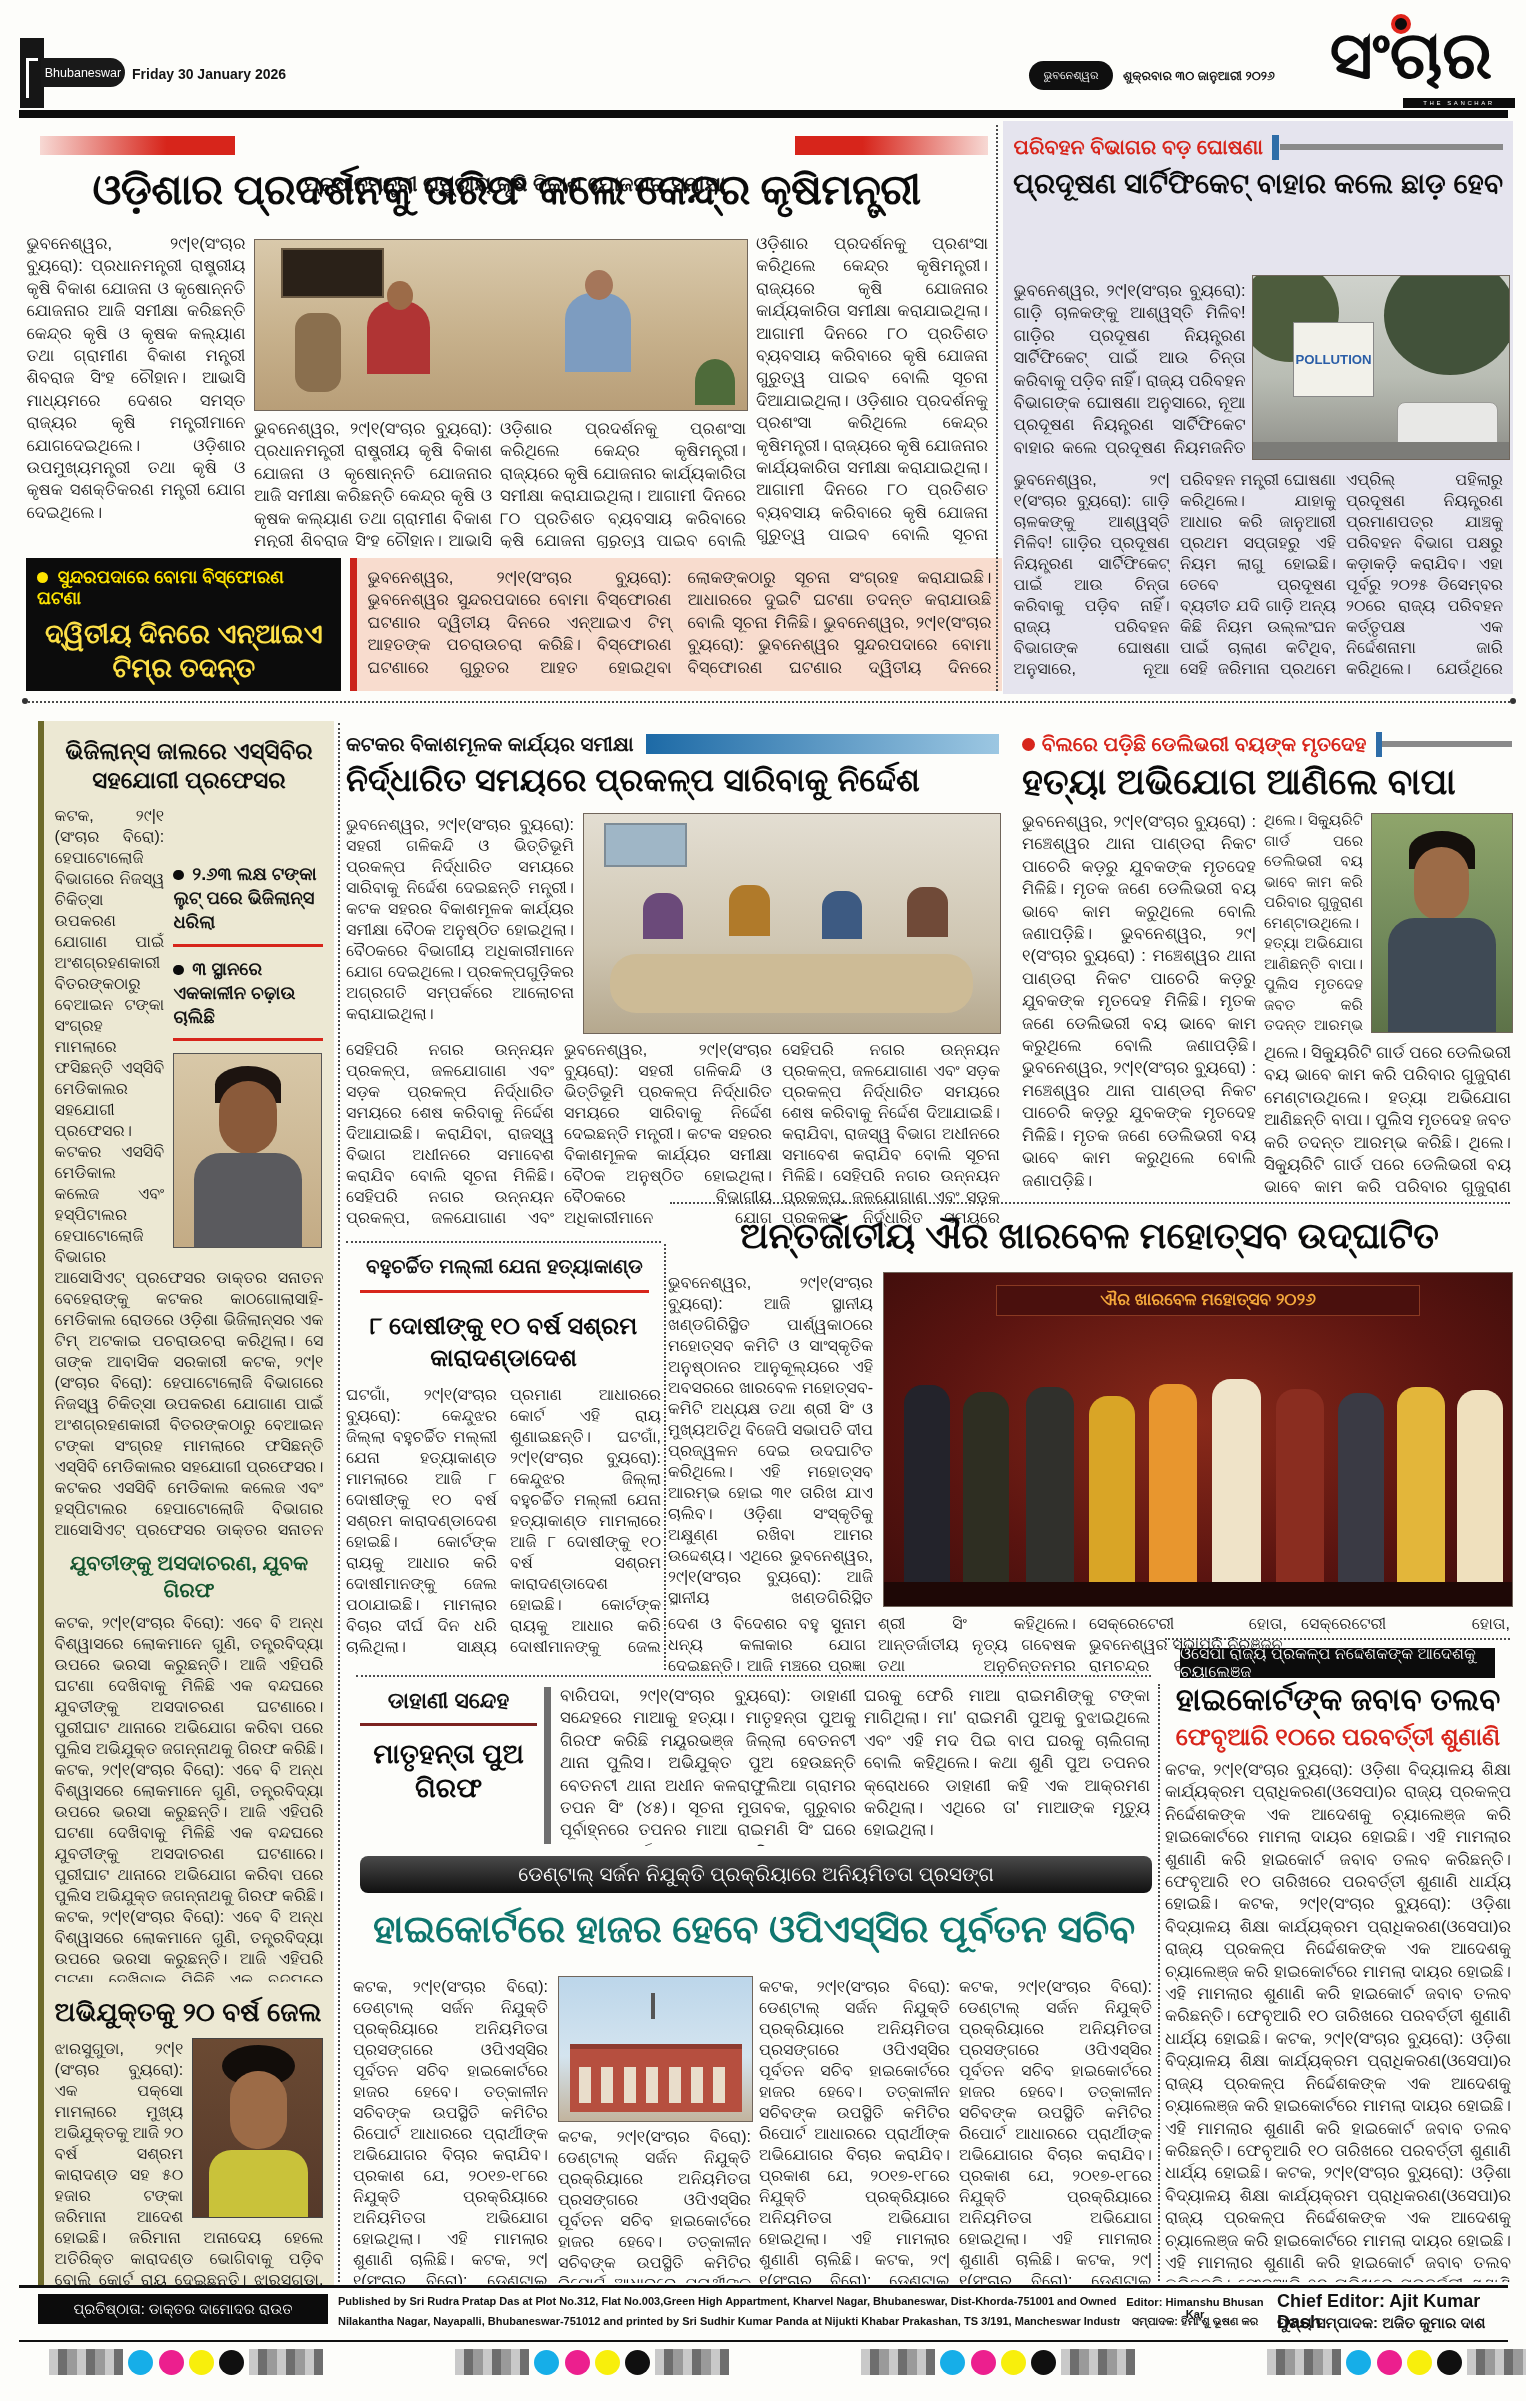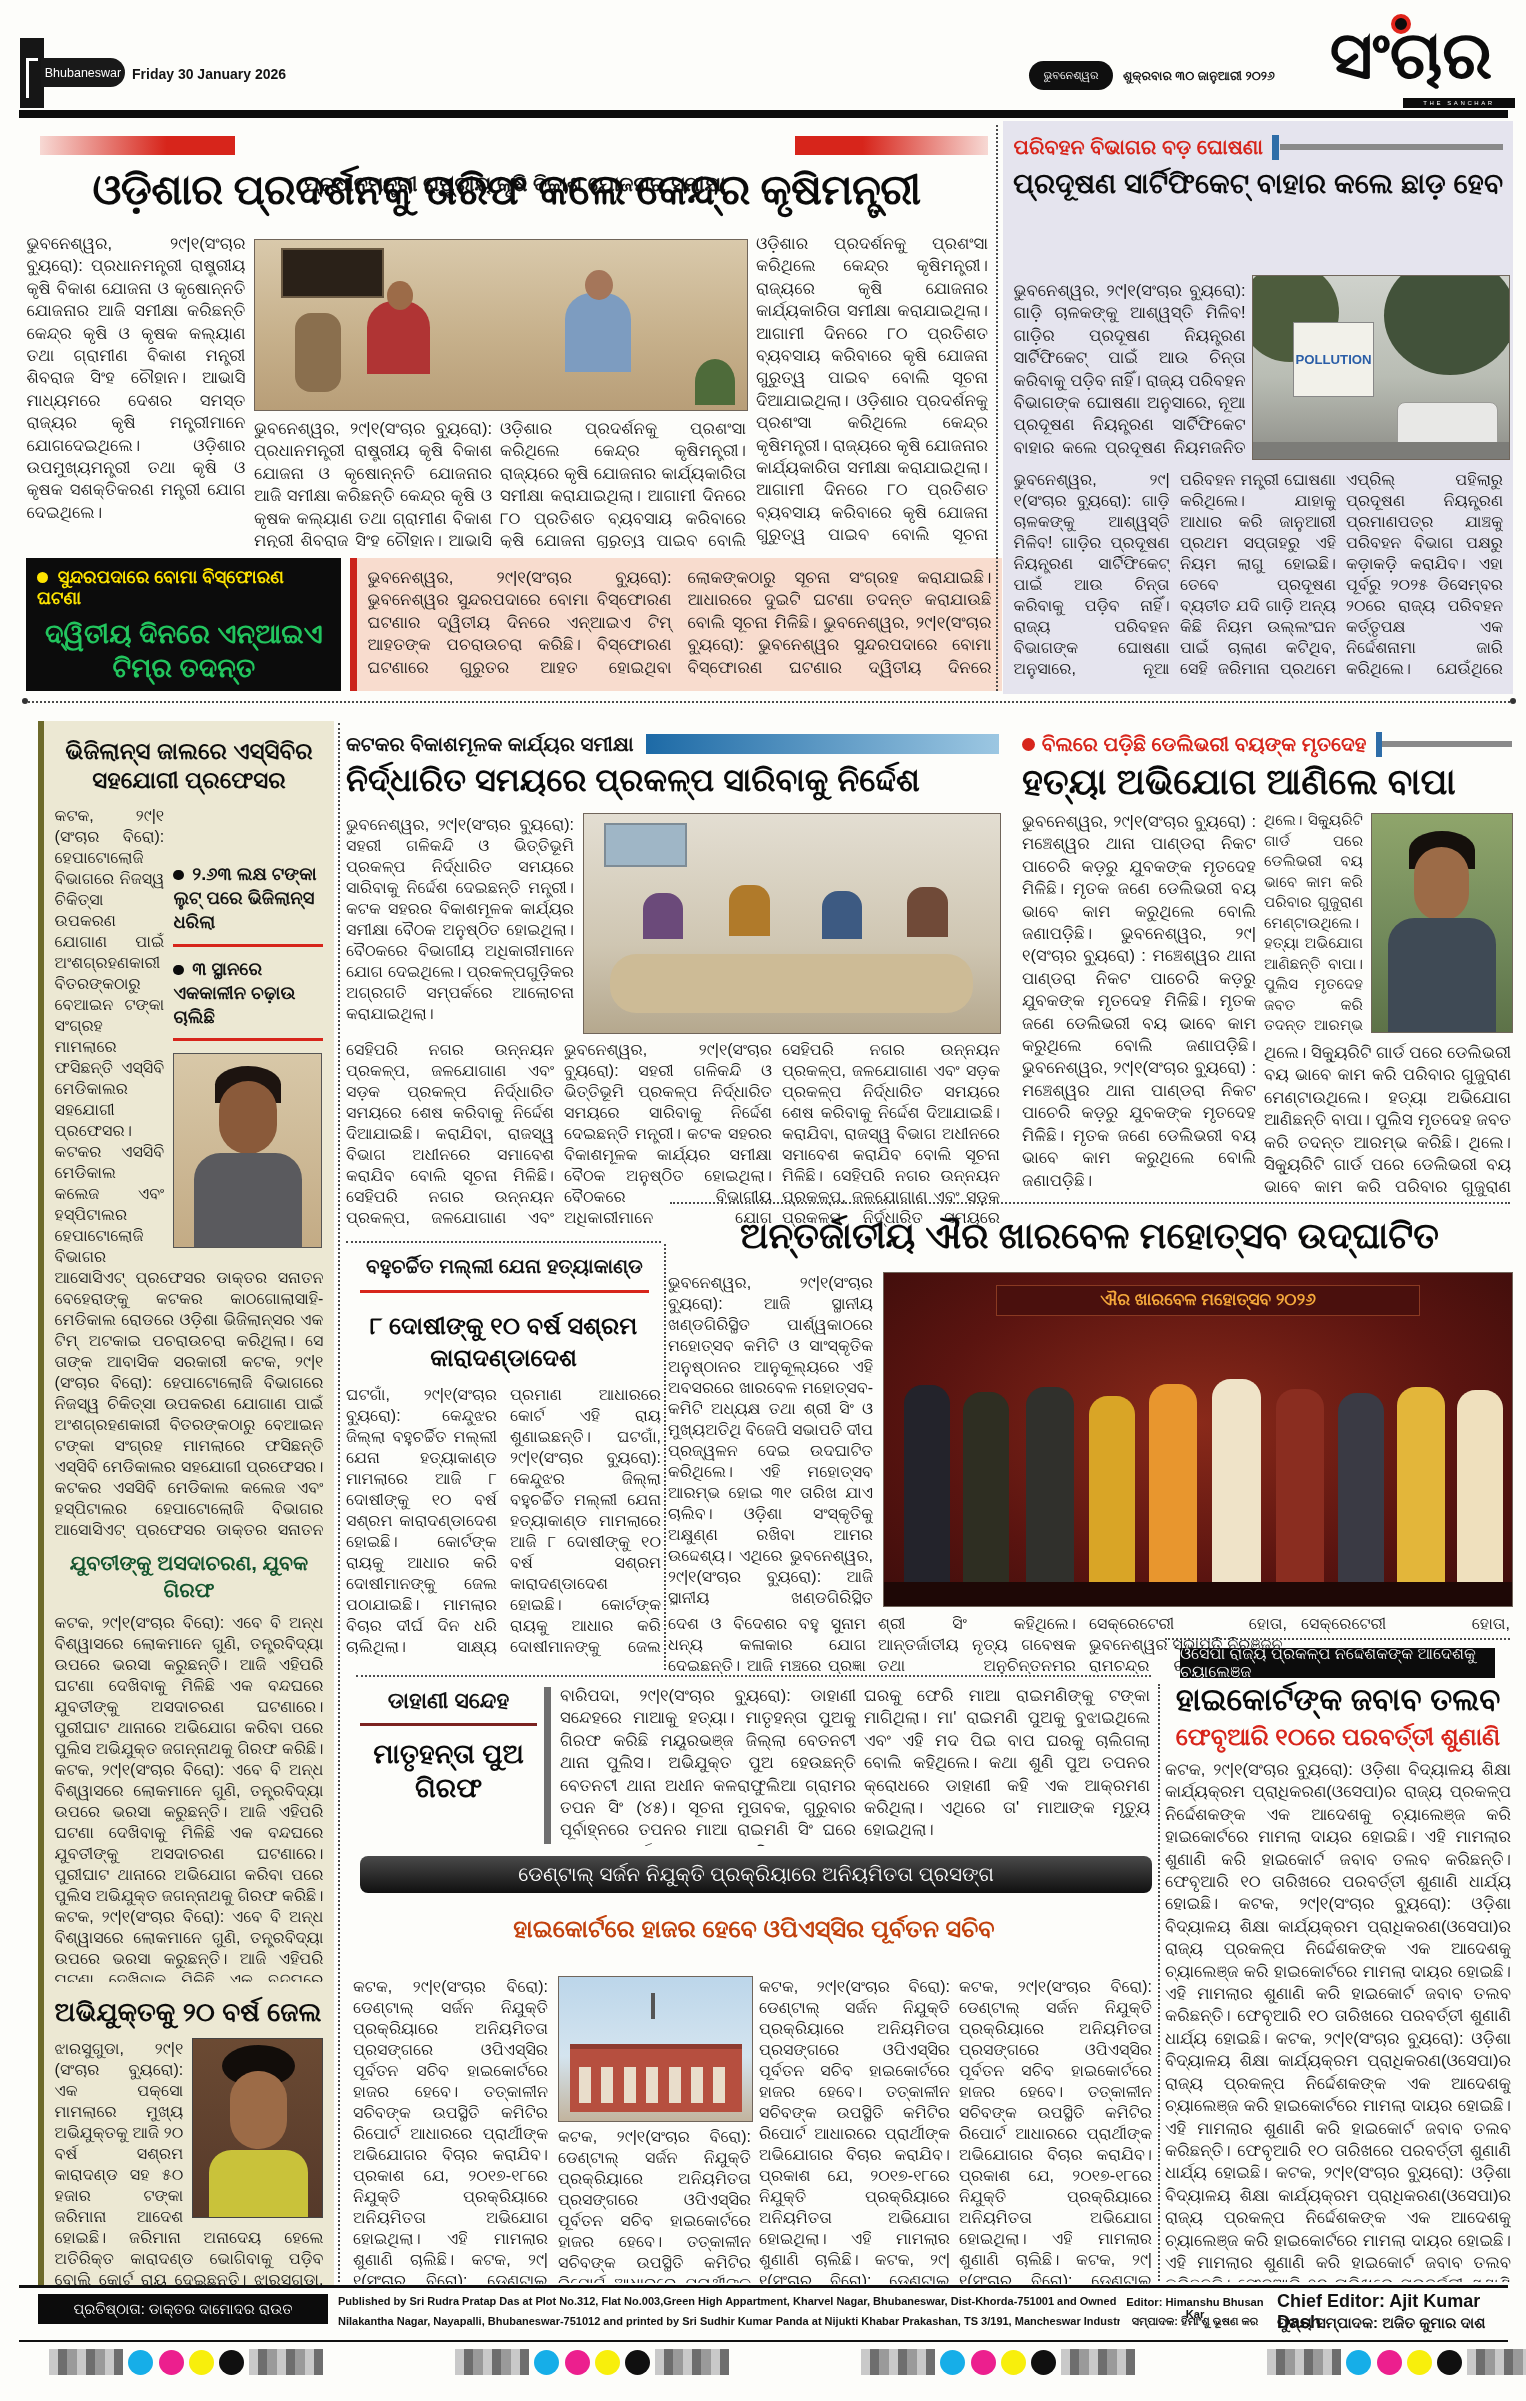--- a/index.html
+++ b/index.html
@@ -72,21 +72,21 @@
 
   <div class="abs body-txt" style="left:756px;top:232px;width:232px;height:315px;">ଓଡ଼ିଶାର ପ୍ରଦର୍ଶନକୁ ପ୍ରଶଂସା କରିଥିଲେ କେନ୍ଦ୍ର କୃଷିମନ୍ତ୍ରୀ। ରାଜ୍ୟରେ କୃଷି ଯୋଜନାର କାର୍ଯ୍ୟକାରିତା ସମୀକ୍ଷା କରାଯାଇଥିଲା। ଆଗାମୀ ଦିନରେ ୮୦ ପ୍ରତିଶତ ବ୍ୟବସାୟ କରିବାରେ କୃଷି ଯୋଜନା ଗୁରୁତ୍ୱ ପାଇବ ବୋଲି ସୂଚନା ଦିଆଯାଇଥିଲା। ଓଡ଼ିଶାର ପ୍ରଦର୍ଶନକୁ ପ୍ରଶଂସା କରିଥିଲେ କେନ୍ଦ୍ର କୃଷିମନ୍ତ୍ରୀ। ରାଜ୍ୟରେ କୃଷି ଯୋଜନାର କାର୍ଯ୍ୟକାରିତା ସମୀକ୍ଷା କରାଯାଇଥିଲା। ଆଗାମୀ ଦିନରେ ୮୦ ପ୍ରତିଶତ ବ୍ୟବସାୟ କରିବାରେ କୃଷି ଯୋଜନା ଗୁରୁତ୍ୱ ପାଇବ ବୋଲି ସୂଚନା ଦିଆଯାଇଥିଲା। ଓଡ଼ିଶାର ପ୍ରଦର୍ଶନକୁ ପ୍ରଶଂସା କରିଥିଲେ କେନ୍ଦ୍ର କୃଷିମନ୍ତ୍ରୀ। ରାଜ୍ୟରେ କୃଷି ଯୋଜନାର କାର୍ଯ୍ୟକାରିତା ସମୀକ୍ଷା କରାଯାଇଥିଲା। ଆଗାମୀ ଦିନରେ ୮୦ ପ୍ରତିଶତ ବ୍ୟବସାୟ କରିବାରେ କୃଷି ଯୋଜନା ଗୁରୁତ୍ୱ ପାଇବ ବୋଲି ସୂଚନା ଦିଆଯାଇଥିଲା।</div>
   <div class="abs body-txt" style="left:254px;top:417px;width:238px;height:131px;">ଭୁବନେଶ୍ୱର, ୨୯|୧(ସଂଚାର ବ୍ୟୁରୋ): ପ୍ରଧାନମନ୍ତ୍ରୀ ରାଷ୍ଟ୍ରୀୟ କୃଷି ବିକାଶ ଯୋଜନା ଓ କୃଷୋନ୍ନତି ଯୋଜନାର ଆଜି ସମୀକ୍ଷା କରିଛନ୍ତି କେନ୍ଦ୍ର କୃଷି ଓ କୃଷକ କଲ୍ୟାଣ ତଥା ଗ୍ରାମୀଣ ବିକାଶ ମନ୍ତ୍ରୀ ଶିବରାଜ ସିଂହ ଚୌହାନ। ଆଭାସି ମାଧ୍ୟମରେ ଦେଶର ସମସ୍ତ ରାଜ୍ୟର କୃଷି ମନ୍ତ୍ରୀମାନେ ଯୋଗଦେଇଥିଲେ। ଓଡ଼ିଶାର ଉପମୁଖ୍ୟମନ୍ତ୍ରୀ ତଥା କୃଷି ଓ କୃଷକ ସଶକ୍ତିକରଣ ମନ୍ତ୍ରୀ ଯୋଗ ଦେଇଥିଲେ। ଭୁବନେଶ୍ୱର, ୨୯|୧(ସଂଚାର ବ୍ୟୁରୋ): ପ୍ରଧାନମନ୍ତ୍ରୀ ରାଷ୍ଟ୍ରୀୟ କୃଷି ବିକାଶ ଯୋଜନା ଓ କୃଷୋନ୍ନତି ଯୋଜନାର ଆଜି ସମୀକ୍ଷା କରିଛନ୍ତି କେନ୍ଦ୍ର କୃଷି ଓ କୃଷକ କଲ୍ୟାଣ ତଥା ଗ୍ରାମୀଣ ବିକାଶ ମନ୍ତ୍ରୀ ଶିବରାଜ ସିଂହ ଚୌହାନ। ଆଭାସି ମାଧ୍ୟମରେ ଦେଶର ସମସ୍ତ ରାଜ୍ୟର କୃଷି ମନ୍ତ୍ରୀମାନେ ଯୋଗଦେଇଥିଲେ। ଓଡ଼ିଶାର ଉପମୁଖ୍ୟମନ୍ତ୍ରୀ ତଥା କୃଷି ଓ କୃଷକ ସଶକ୍ତିକରଣ ମନ୍ତ୍ରୀ ଯୋଗ ଦେଇଥିଲେ।</div>
   <div class="abs body-txt" style="left:500px;top:417px;width:246px;height:131px;">ଓଡ଼ିଶାର ପ୍ରଦର୍ଶନକୁ ପ୍ରଶଂସା କରିଥିଲେ କେନ୍ଦ୍ର କୃଷିମନ୍ତ୍ରୀ। ରାଜ୍ୟରେ କୃଷି ଯୋଜନାର କାର୍ଯ୍ୟକାରିତା ସମୀକ୍ଷା କରାଯାଇଥିଲା। ଆଗାମୀ ଦିନରେ ୮୦ ପ୍ରତିଶତ ବ୍ୟବସାୟ କରିବାରେ କୃଷି ଯୋଜନା ଗୁରୁତ୍ୱ ପାଇବ ବୋଲି ସୂଚନା ଦିଆଯାଇଥିଲା। ଓଡ଼ିଶାର ପ୍ରଦର୍ଶନକୁ ପ୍ରଶଂସା କରିଥିଲେ କେନ୍ଦ୍ର କୃଷିମନ୍ତ୍ରୀ। ରାଜ୍ୟରେ କୃଷି ଯୋଜନାର କାର୍ଯ୍ୟକାରିତା ସମୀକ୍ଷା କରାଯାଇଥିଲା। ଆଗାମୀ ଦିନରେ ୮୦ ପ୍ରତିଶତ ବ୍ୟବସାୟ କରିବାରେ କୃଷି ଯୋଜନା ଗୁରୁତ୍ୱ ପାଇବ ବୋଲି ସୂଚନା ଦିଆଯାଇଥିଲା।</div>
 
   <div class="abs" style="left:26.4px;top:558px;width:315px;height:133px;background:#0c0c0c;color:#fff;">
     <div style="padding:9.2px 10.6px 0 10.6px;">
       <span class="dot" style="width:11.2px;height:11.2px;background:#ffe400;margin-right:6.6px;"></span>
       <span class="b" style="font-size:18px;color:#ffe400;">ସୁନ୍ଦରପଦାରେ ବୋମା ବିସ୍ଫୋରଣ ଘଟଣା</span>
     </div>
-    <div class="b ctr clip" style="font-size:27px;line-height:34px;margin-top:8px;padding:0 6.6px;height:77px;color:#22c55e;">ଦ୍ୱିତୀୟ ଦିନରେ ଏନ୍‌ଆଇଏ ଟିମ୍‌ର ତଦନ୍ତ</div>
+    <div class="b ctr clip" style="font-size:27px;line-height:34px;margin-top:8px;padding:0 6.6px;height:77px;color:#fde047;">ଦ୍ୱିତୀୟ ଦିନରେ ଏନ୍‌ଆଇଏ ଟିମ୍‌ର ତଦନ୍ତ</div>
   </div>
   <div class="abs clip" style="left:350px;top:558px;width:645px;height:133px;background:#f8dcce;border-left:7.3px solid #cb241b;">
     <div class="body-txt" style="column-count:2;column-gap:16px;padding:8px 10.6px;height:117px;">ଭୁବନେଶ୍ୱର, ୨୯|୧(ସଂଚାର ବ୍ୟୁରୋ): ଭୁବନେଶ୍ୱର ସୁନ୍ଦରପଦାରେ ବୋମା ବିସ୍ଫୋରଣ ଘଟଣାର ଦ୍ୱିତୀୟ ଦିନରେ ଏନ୍‌ଆଇଏ ଟିମ୍ ଆହତଙ୍କ ପଚରାଉଚରା କରିଛି। ବିସ୍ଫୋରଣ ଘଟଣାରେ ଗୁରୁତର ଆହତ ହୋଇଥିବା ଲୋକଙ୍କଠାରୁ ସୂଚନା ସଂଗ୍ରହ କରାଯାଇଛି। ଆଧାରରେ ଦୁଇଟି ଘଟଣା ତଦନ୍ତ କରାଯାଉଛି ବୋଲି ସୂଚନା ମିଳିଛି। ଭୁବନେଶ୍ୱର, ୨୯|୧(ସଂଚାର ବ୍ୟୁରୋ): ଭୁବନେଶ୍ୱର ସୁନ୍ଦରପଦାରେ ବୋମା ବିସ୍ଫୋରଣ ଘଟଣାର ଦ୍ୱିତୀୟ ଦିନରେ ଏନ୍‌ଆଇଏ ଟିମ୍ ଆହତଙ୍କ ପଚରାଉଚରା କରିଛି। ବିସ୍ଫୋରଣ ଘଟଣାରେ ଗୁରୁତର ଆହତ ହୋଇଥିବା ଲୋକଙ୍କଠାରୁ ସୂଚନା ସଂଗ୍ରହ କରାଯାଇଛି। ଆଧାରରେ ଦୁଇଟି ଘଟଣା ତଦନ୍ତ କରାଯାଉଛି ବୋଲି ସୂଚନା ମିଳିଛି।</div>
   </div>
 
   <div class="abs" style="left:1003px;top:121px;width:510px;height:573px;background:#e5e4ee;">
     <div class="abs" style="left:10.6px;top:13.2px;width:489px;height:26.4px;display:flex;align-items:center;">
       <span class="kick-red" style="font-size:20.5px;white-space:nowrap;">ପରିବହନ ବିଭାଗର ବଡ଼ ଘୋଷଣା</span>
       <span class="vbar-blue" style="width:6.6px;height:25px;margin-left:9.2px;"></span>
       <span class="grayline" style="flex:1;height:6px;margin-left:1.3px;"></span>
@@ -226,21 +226,21 @@
     <span>ଓସେପା ରାଜ୍ୟ ପ୍ରକଳ୍ପ ନିର୍ଦ୍ଦେଶକଙ୍କ ଆଦେଶକୁ ଚ୍ୟାଲେଞ୍ଜ</span>
   </div>
   <div class="abs b ctr clip" style="left:1165px;top:1681px;width:346px;height:38px;font-size:31px;line-height:37px;color:#0b0b0b;">ହାଇକୋର୍ଟଙ୍କ ଜବାବ ତଲବ</div>
   <div class="abs b ctr" style="left:1165px;top:1722px;width:346px;height:30px;font-size:24px;line-height:29px;color:#d7251b;">ଫେବୃଆରି ୧୦ରେ ପରବର୍ତ୍ତୀ ଶୁଣାଣି</div>
   <div class="abs body-txt clip" style="left:1165px;top:1758px;width:346px;height:524px;">କଟକ, ୨୯|୧(ସଂଚାର ବ୍ୟୁରୋ): ଓଡ଼ିଶା ବିଦ୍ୟାଳୟ ଶିକ୍ଷା କାର୍ଯ୍ୟକ୍ରମ ପ୍ରାଧିକରଣ(ଓସେପା)ର ରାଜ୍ୟ ପ୍ରକଳ୍ପ ନିର୍ଦ୍ଦେଶକଙ୍କ ଏକ ଆଦେଶକୁ ଚ୍ୟାଲେଞ୍ଜ କରି ହାଇକୋର୍ଟରେ ମାମଲା ଦାୟର ହୋଇଛି। ଏହି ମାମଲାର ଶୁଣାଣି କରି ହାଇକୋର୍ଟ ଜବାବ ତଲବ କରିଛନ୍ତି। ଫେବୃଆରି ୧୦ ତାରିଖରେ ପରବର୍ତ୍ତୀ ଶୁଣାଣି ଧାର୍ଯ୍ୟ ହୋଇଛି। କଟକ, ୨୯|୧(ସଂଚାର ବ୍ୟୁରୋ): ଓଡ଼ିଶା ବିଦ୍ୟାଳୟ ଶିକ୍ଷା କାର୍ଯ୍ୟକ୍ରମ ପ୍ରାଧିକରଣ(ଓସେପା)ର ରାଜ୍ୟ ପ୍ରକଳ୍ପ ନିର୍ଦ୍ଦେଶକଙ୍କ ଏକ ଆଦେଶକୁ ଚ୍ୟାଲେଞ୍ଜ କରି ହାଇକୋର୍ଟରେ ମାମଲା ଦାୟର ହୋଇଛି। ଏହି ମାମଲାର ଶୁଣାଣି କରି ହାଇକୋର୍ଟ ଜବାବ ତଲବ କରିଛନ୍ତି। ଫେବୃଆରି ୧୦ ତାରିଖରେ ପରବର୍ତ୍ତୀ ଶୁଣାଣି ଧାର୍ଯ୍ୟ ହୋଇଛି। କଟକ, ୨୯|୧(ସଂଚାର ବ୍ୟୁରୋ): ଓଡ଼ିଶା ବିଦ୍ୟାଳୟ ଶିକ୍ଷା କାର୍ଯ୍ୟକ୍ରମ ପ୍ରାଧିକରଣ(ଓସେପା)ର ରାଜ୍ୟ ପ୍ରକଳ୍ପ ନିର୍ଦ୍ଦେଶକଙ୍କ ଏକ ଆଦେଶକୁ ଚ୍ୟାଲେଞ୍ଜ କରି ହାଇକୋର୍ଟରେ ମାମଲା ଦାୟର ହୋଇଛି। ଏହି ମାମଲାର ଶୁଣାଣି କରି ହାଇକୋର୍ଟ ଜବାବ ତଲବ କରିଛନ୍ତି। ଫେବୃଆରି ୧୦ ତାରିଖରେ ପରବର୍ତ୍ତୀ ଶୁଣାଣି ଧାର୍ଯ୍ୟ ହୋଇଛି। କଟକ, ୨୯|୧(ସଂଚାର ବ୍ୟୁରୋ): ଓଡ଼ିଶା ବିଦ୍ୟାଳୟ ଶିକ୍ଷା କାର୍ଯ୍ୟକ୍ରମ ପ୍ରାଧିକରଣ(ଓସେପା)ର ରାଜ୍ୟ ପ୍ରକଳ୍ପ ନିର୍ଦ୍ଦେଶକଙ୍କ ଏକ ଆଦେଶକୁ ଚ୍ୟାଲେଞ୍ଜ କରି ହାଇକୋର୍ଟରେ ମାମଲା ଦାୟର ହୋଇଛି। ଏହି ମାମଲାର ଶୁଣାଣି କରି ହାଇକୋର୍ଟ ଜବାବ ତଲବ କରିଛନ୍ତି। ଫେବୃଆରି ୧୦ ତାରିଖରେ ପରବର୍ତ୍ତୀ ଶୁଣାଣି ଧାର୍ଯ୍ୟ ହୋଇଛି। କଟକ, ୨୯|୧(ସଂଚାର ବ୍ୟୁରୋ): ଓଡ଼ିଶା ବିଦ୍ୟାଳୟ ଶିକ୍ଷା କାର୍ଯ୍ୟକ୍ରମ ପ୍ରାଧିକରଣ(ଓସେପା)ର ରାଜ୍ୟ ପ୍ରକଳ୍ପ ନିର୍ଦ୍ଦେଶକଙ୍କ ଏକ ଆଦେଶକୁ ଚ୍ୟାଲେଞ୍ଜ କରି ହାଇକୋର୍ଟରେ ମାମଲା ଦାୟର ହୋଇଛି। ଏହି ମାମଲାର ଶୁଣାଣି କରି ହାଇକୋର୍ଟ ଜବାବ ତଲବ କରିଛନ୍ତି। ଫେବୃଆରି ୧୦ ତାରିଖରେ ପରବର୍ତ୍ତୀ ଶୁଣାଣି ଧାର୍ଯ୍ୟ ହୋଇଛି। କଟକ, ୨୯|୧(ସଂଚାର ବ୍ୟୁରୋ): ଓଡ଼ିଶା ବିଦ୍ୟାଳୟ ଶିକ୍ଷା କାର୍ଯ୍ୟକ୍ରମ ପ୍ରାଧିକରଣ(ଓସେପା)ର ରାଜ୍ୟ ପ୍ରକଳ୍ପ ନିର୍ଦ୍ଦେଶକଙ୍କ ଏକ ଆଦେଶକୁ ଚ୍ୟାଲେଞ୍ଜ କରି ହାଇକୋର୍ଟରେ ମାମଲା ଦାୟର ହୋଇଛି। ଏହି ମାମଲାର ଶୁଣାଣି କରି ହାଇକୋର୍ଟ ଜବାବ ତଲବ କରିଛନ୍ତି। ଫେବୃଆରି ୧୦ ତାରିଖରେ ପରବର୍ତ୍ତୀ ଶୁଣାଣି ଧାର୍ଯ୍ୟ ହୋଇଛି।</div>
   <div class="abs dotV" style="left:1158px;top:1684px;width:0;height:597px;"></div>
 
   <div class="abs pill" style="left:360px;top:1856px;width:792px;height:37px;background:linear-gradient(180deg,#4a4a4a,#101010);border-radius:8px;font-size:20px;">
     <span>ଡେଣ୍ଟାଲ୍ ସର୍ଜନ ନିଯୁକ୍ତି ପ୍ରକ୍ରିୟାରେ ଅନିୟମିତତା ପ୍ରସଙ୍ଗ</span>
   </div>
-  <div class="abs b ctr clip" style="left:353px;top:1898px;width:802px;height:65px;font-size:24px;line-height:62px;color:#c2410c;">ହାଇକୋର୍ଟରେ ହାଜର ହେବେ ଓପିଏସ୍‌ସିର ପୂର୍ବତନ ସଚିବ</div>
+  <div class="abs b ctr clip" style="left:353px;top:1898px;width:802px;height:65px;font-size:38px;line-height:62px;color:#0f766e;">ହାଇକୋର୍ଟରେ ହାଜର ହେବେ ଓପିଏସ୍‌ସିର ପୂର୍ବତନ ସଚିବ</div>
   <div class="abs body-sm" style="left:353px;top:1976px;width:195px;height:308px;">କଟକ, ୨୯|୧(ସଂଚାର ବିରୋ): ଡେଣ୍ଟାଲ୍ ସର୍ଜନ ନିଯୁକ୍ତି ପ୍ରକ୍ରିୟାରେ ଅନିୟମିତତା ପ୍ରସଙ୍ଗରେ ଓପିଏସ୍‌ସିର ପୂର୍ବତନ ସଚିବ ହାଇକୋର୍ଟରେ ହାଜର ହେବେ। ତତ୍କାଳୀନ ସଚିବଙ୍କ ଉପସ୍ଥିତି କମିଟିର ରିପୋର୍ଟ ଆଧାରରେ ପ୍ରାର୍ଥୀଙ୍କ ଅଭିଯୋଗର ବିଚାର କରାଯିବ। ପ୍ରକାଶ ଯେ, ୨୦୧୭-୧୮ରେ ନିଯୁକ୍ତି ପ୍ରକ୍ରିୟାରେ ଅନିୟମିତତା ଅଭିଯୋଗ ହୋଇଥିଲା। ଏହି ମାମଲାର ଶୁଣାଣି ଚାଲିଛି। କଟକ, ୨୯|୧(ସଂଚାର ବିରୋ): ଡେଣ୍ଟାଲ୍ ସର୍ଜନ ନିଯୁକ୍ତି ପ୍ରକ୍ରିୟାରେ ଅନିୟମିତତା ପ୍ରସଙ୍ଗରେ ଓପିଏସ୍‌ସିର ପୂର୍ବତନ ସଚିବ ହାଇକୋର୍ଟରେ ହାଜର ହେବେ। ତତ୍କାଳୀନ ସଚିବଙ୍କ ଉପସ୍ଥିତି କମିଟିର ରିପୋର୍ଟ ଆଧାରରେ ପ୍ରାର୍ଥୀଙ୍କ ଅଭିଯୋଗର ବିଚାର କରାଯିବ। ପ୍ରକାଶ ଯେ, ୨୦୧୭-୧୮ରେ ନିଯୁକ୍ତି ପ୍ରକ୍ରିୟାରେ ଅନିୟମିତତା ଅଭିଯୋଗ ହୋଇଥିଲା। ଏହି ମାମଲାର ଶୁଣାଣି ଚାଲିଛି।</div>
   <div class="photo" style="left:558px;top:1976px;width:193px;height:144px;background:linear-gradient(180deg,#bcd6ea 0%,#d4e4ef 55%,#c2b49e 100%);">
     <div class="abs" style="left:10.6px;bottom:9.2px;width:172px;height:63px;background:#b64f3f;border-top:5.3px solid #8e3c30;"></div>
     <div class="abs" style="left:20px;bottom:18.5px;width:153px;height:36px;background:repeating-linear-gradient(90deg,#e9ddcb 0 12px,#b64f3f 12px 22.4px);"></div>
     <div class="abs" style="left:92px;top:16px;width:10.6px;height:8px;background:#d7251b;border-left:2px solid #555;height:26.4px;width:2px;background:#555;"></div>
   </div>
   <div class="abs body-sm" style="left:558px;top:2126px;width:193px;height:157px;">କଟକ, ୨୯|୧(ସଂଚାର ବିରୋ): ଡେଣ୍ଟାଲ୍ ସର୍ଜନ ନିଯୁକ୍ତି ପ୍ରକ୍ରିୟାରେ ଅନିୟମିତତା ପ୍ରସଙ୍ଗରେ ଓପିଏସ୍‌ସିର ପୂର୍ବତନ ସଚିବ ହାଇକୋର୍ଟରେ ହାଜର ହେବେ। ତତ୍କାଳୀନ ସଚିବଙ୍କ ଉପସ୍ଥିତି କମିଟିର ରିପୋର୍ଟ ଆଧାରରେ ପ୍ରାର୍ଥୀଙ୍କ ଅଭିଯୋଗର ବିଚାର କରାଯିବ। ପ୍ରକାଶ ଯେ, ୨୦୧୭-୧୮ରେ ନିଯୁକ୍ତି ପ୍ରକ୍ରିୟାରେ ଅନିୟମିତତା ଅଭିଯୋଗ ହୋଇଥିଲା। ଏହି ମାମଲାର ଶୁଣାଣି ଚାଲିଛି। କଟକ, ୨୯|୧(ସଂଚାର ବିରୋ): ଡେଣ୍ଟାଲ୍ ସର୍ଜନ ନିଯୁକ୍ତି ପ୍ରକ୍ରିୟାରେ ଅନିୟମିତତା ପ୍ରସଙ୍ଗରେ ଓପିଏସ୍‌ସିର ପୂର୍ବତନ ସଚିବ ହାଇକୋର୍ଟରେ ହାଜର ହେବେ। ତତ୍କାଳୀନ ସଚିବଙ୍କ ଉପସ୍ଥିତି କମିଟିର ରିପୋର୍ଟ ଆଧାରରେ ପ୍ରାର୍ଥୀଙ୍କ ଅଭିଯୋଗର ବିଚାର କରାଯିବ। ପ୍ରକାଶ ଯେ, ୨୦୧୭-୧୮ରେ ନିଯୁକ୍ତି ପ୍ରକ୍ରିୟାରେ ଅନିୟମିତତା ଅଭିଯୋଗ ହୋଇଥିଲା। ଏହି ମାମଲାର ଶୁଣାଣି ଚାଲିଛି।</div>
   <div class="abs body-sm" style="left:759px;top:1976px;width:191px;height:308px;">କଟକ, ୨୯|୧(ସଂଚାର ବିରୋ): ଡେଣ୍ଟାଲ୍ ସର୍ଜନ ନିଯୁକ୍ତି ପ୍ରକ୍ରିୟାରେ ଅନିୟମିତତା ପ୍ରସଙ୍ଗରେ ଓପିଏସ୍‌ସିର ପୂର୍ବତନ ସଚିବ ହାଇକୋର୍ଟରେ ହାଜର ହେବେ। ତତ୍କାଳୀନ ସଚିବଙ୍କ ଉପସ୍ଥିତି କମିଟିର ରିପୋର୍ଟ ଆଧାରରେ ପ୍ରାର୍ଥୀଙ୍କ ଅଭିଯୋଗର ବିଚାର କରାଯିବ। ପ୍ରକାଶ ଯେ, ୨୦୧୭-୧୮ରେ ନିଯୁକ୍ତି ପ୍ରକ୍ରିୟାରେ ଅନିୟମିତତା ଅଭିଯୋଗ ହୋଇଥିଲା। ଏହି ମାମଲାର ଶୁଣାଣି ଚାଲିଛି। କଟକ, ୨୯|୧(ସଂଚାର ବିରୋ): ଡେଣ୍ଟାଲ୍ ସର୍ଜନ ନିଯୁକ୍ତି ପ୍ରକ୍ରିୟାରେ ଅନିୟମିତତା ପ୍ରସଙ୍ଗରେ ଓପିଏସ୍‌ସିର ପୂର୍ବତନ ସଚିବ ହାଇକୋର୍ଟରେ ହାଜର ହେବେ। ତତ୍କାଳୀନ ସଚିବଙ୍କ ଉପସ୍ଥିତି କମିଟିର ରିପୋର୍ଟ ଆଧାରରେ ପ୍ରାର୍ଥୀଙ୍କ ଅଭିଯୋଗର ବିଚାର କରାଯିବ। ପ୍ରକାଶ ଯେ, ୨୦୧୭-୧୮ରେ ନିଯୁକ୍ତି ପ୍ରକ୍ରିୟାରେ ଅନିୟମିତତା ଅଭିଯୋଗ ହୋଇଥିଲା। ଏହି ମାମଲାର ଶୁଣାଣି ଚାଲିଛି।</div>
   <div class="abs body-sm" style="left:959px;top:1976px;width:193px;height:308px;">କଟକ, ୨୯|୧(ସଂଚାର ବିରୋ): ଡେଣ୍ଟାଲ୍ ସର୍ଜନ ନିଯୁକ୍ତି ପ୍ରକ୍ରିୟାରେ ଅନିୟମିତତା ପ୍ରସଙ୍ଗରେ ଓପିଏସ୍‌ସିର ପୂର୍ବତନ ସଚିବ ହାଇକୋର୍ଟରେ ହାଜର ହେବେ। ତତ୍କାଳୀନ ସଚିବଙ୍କ ଉପସ୍ଥିତି କମିଟିର ରିପୋର୍ଟ ଆଧାରରେ ପ୍ରାର୍ଥୀଙ୍କ ଅଭିଯୋଗର ବିଚାର କରାଯିବ। ପ୍ରକାଶ ଯେ, ୨୦୧୭-୧୮ରେ ନିଯୁକ୍ତି ପ୍ରକ୍ରିୟାରେ ଅନିୟମିତତା ଅଭିଯୋଗ ହୋଇଥିଲା। ଏହି ମାମଲାର ଶୁଣାଣି ଚାଲିଛି। କଟକ, ୨୯|୧(ସଂଚାର ବିରୋ): ଡେଣ୍ଟାଲ୍ ସର୍ଜନ ନିଯୁକ୍ତି ପ୍ରକ୍ରିୟାରେ ଅନିୟମିତତା ପ୍ରସଙ୍ଗରେ ଓପିଏସ୍‌ସିର ପୂର୍ବତନ ସଚିବ ହାଇକୋର୍ଟରେ ହାଜର ହେବେ। ତତ୍କାଳୀନ ସଚିବଙ୍କ ଉପସ୍ଥିତି କମିଟିର ରିପୋର୍ଟ ଆଧାରରେ ପ୍ରାର୍ଥୀଙ୍କ ଅଭିଯୋଗର ବିଚାର କରାଯିବ। ପ୍ରକାଶ ଯେ, ୨୦୧୭-୧୮ରେ ନିଯୁକ୍ତି ପ୍ରକ୍ରିୟାରେ ଅନିୟମିତତା ଅଭିଯୋଗ ହୋଇଥିଲା। ଏହି ମାମଲାର ଶୁଣାଣି ଚାଲିଛି।</div>
 

